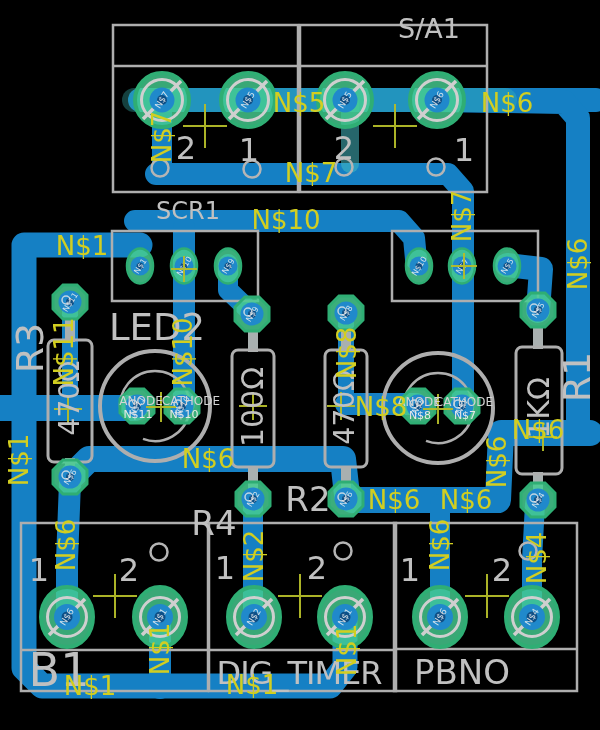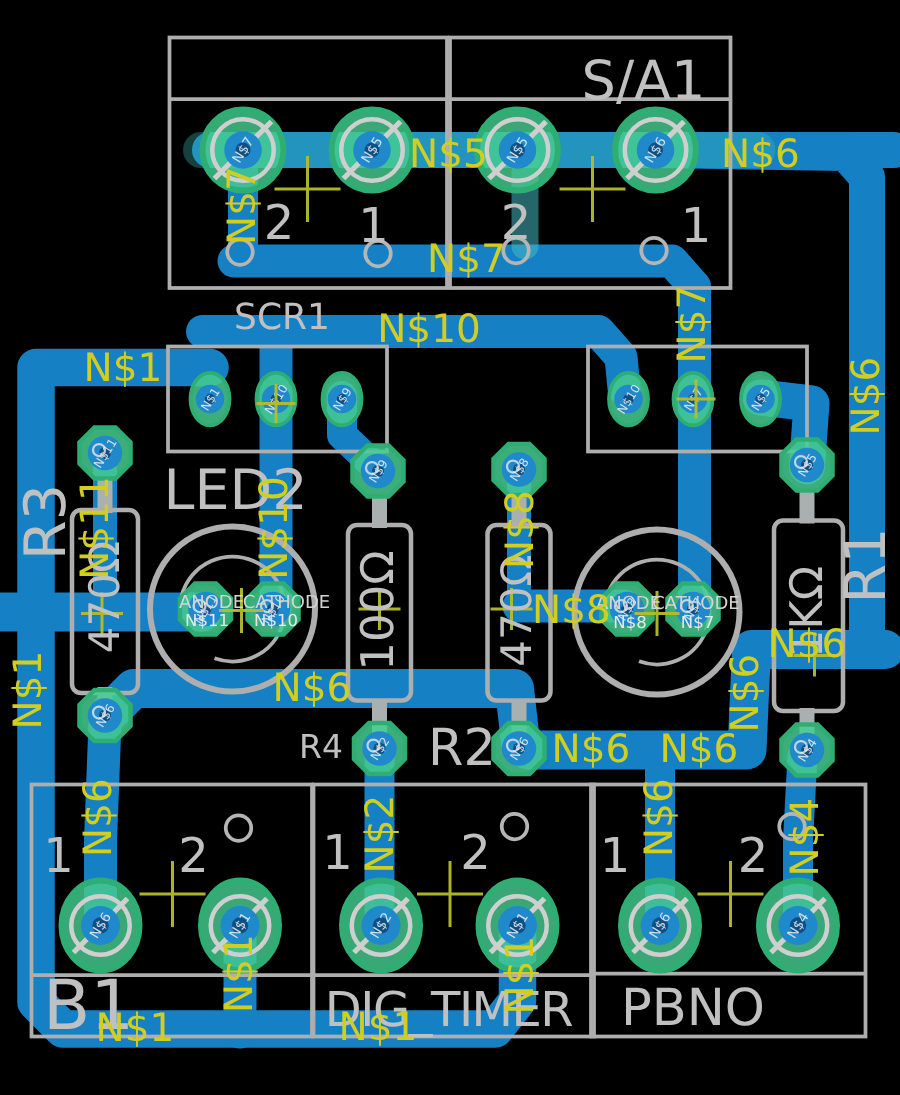--- a/index.html
+++ b/index.html
@@ -342,26 +342,26 @@
           <line x1="171" y1="269" x2="197" y2="269"></line>
           <line x1="184" y1="256" x2="184" y2="282"></line>
         </g>
         <g stroke="#b5bd2a" stroke-width="2" opacity="0.95">
           <line x1="451" y1="266" x2="477" y2="266"></line>
           <line x1="464" y1="253" x2="464" y2="279"></line>
         </g>
       </g>
   </svg>
 
-  <div class="lbl silk" style="left:429px;top:55px;font-size:36px">S/A1</div>
+  <div class="lbl silk" style="left:429px;top:28px;font-size:27px">S/A1</div>
   <div class="lbl silk" style="left:188px;top:211px;font-size:24px">SCR1</div>
   <div class="lbl silk" style="left:157px;top:327px;font-size:37px">LED2</div>
   <div class="lbl silk v" style="left:30px;top:348px;font-size:38px">R3</div>
   <div class="lbl silk v" style="left:577px;top:377px;font-size:38px">R1</div>
-  <div class="lbl silk" style="left:214px;top:499px;font-size:22px">R4</div>
+  <div class="lbl silk" style="left:214px;top:523px;font-size:34px">R4</div>
   <div class="lbl silk" style="left:308px;top:499px;font-size:34px">R2</div>
   <div class="lbl silk" style="left:59px;top:670px;font-size:46px">B1</div>
   <div class="lbl silk" style="left:462px;top:672px;font-size:34px">PBNO</div>
   <div class="lbl silk" style="left:299px;top:673px;font-size:32px;letter-spacing:-1px">DIG_TIMER</div>
 
   <div class="lbl silk v" style="left:70px;top:398px;font-size:28px">470Ω</div>
   <div class="lbl silk v" style="left:253px;top:407px;font-size:30px">100Ω</div>
   <div class="lbl silk v" style="left:345px;top:407px;font-size:28px">470Ω</div>
   <div class="lbl silk v" style="left:539px;top:408px;font-size:30px">1KΩ</div>
 

